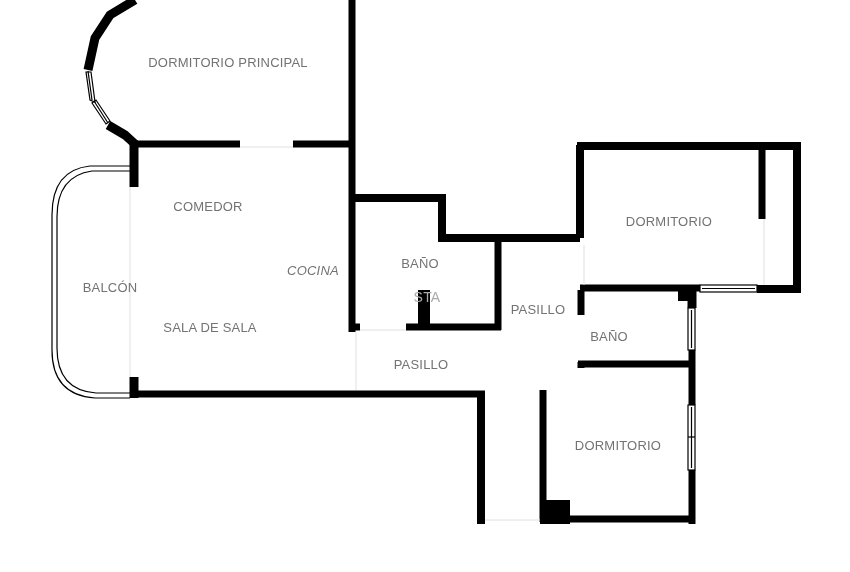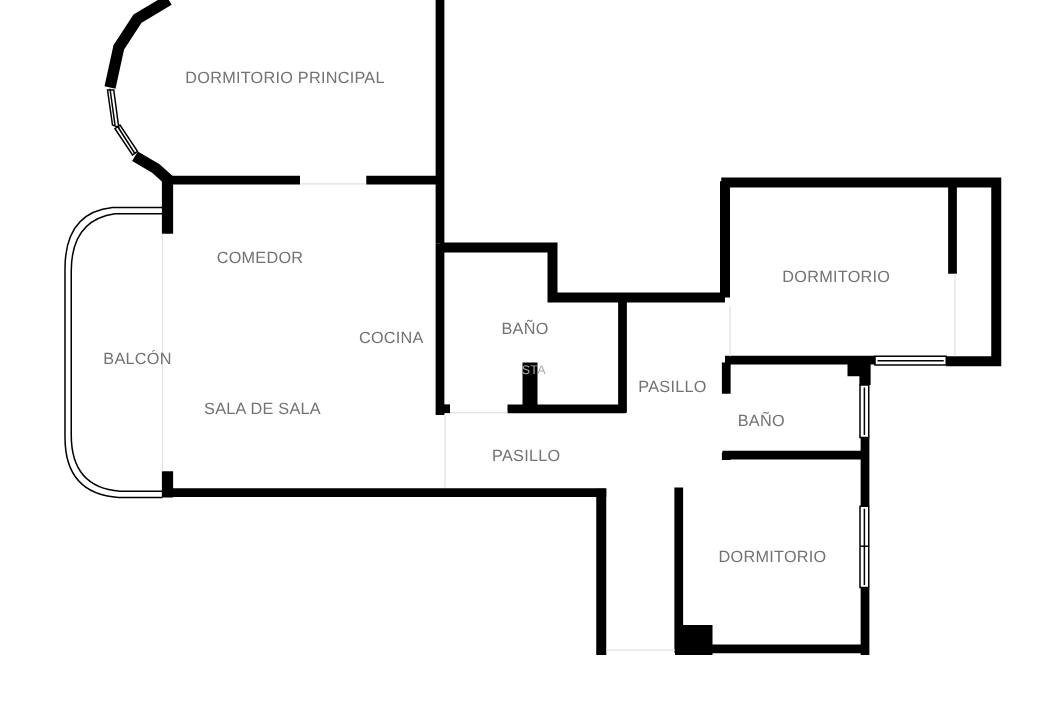--- a/index.html
+++ b/index.html
@@ -1,19 +1,19 @@
 <!DOCTYPE html>
 <html><head>
 <meta charset="utf-8">
 <style>
   html, body { margin:0; padding:0; background:#ffffff; }
   body { width:850px; height:572px; overflow:hidden; position:relative; font-family:"Liberation Sans", sans-serif; }
   svg { position:absolute; left:0; top:0; }
   .label { position:absolute; font-size:13px; color:#737373; white-space:nowrap; transform:translate(-50%,-50%); letter-spacing:0.2px; }
-  .faint { font-size:10px; color:#aaa; }
+  .faint { font-size:14px; color:#aaa; }
 </style>
 </head>
 <body>
 
 <svg width="850" height="572" viewBox="0 0 850 572">
   <g fill="none" stroke="#000" stroke-linejoin="miter" stroke-linecap="butt">
 
     <polyline points="135,0 110,15 95,38 88,70" stroke-width="9"></polyline>
     <polyline points="108,125 125,135 136,145" stroke-width="9"></polyline>
 
@@ -83,21 +83,21 @@
     <line x1="356" y1="332" x2="356" y2="390"></line>
     <line x1="360" y1="330" x2="406" y2="330"></line>
     <line x1="485" y1="520" x2="540" y2="520"></line>
     <line x1="584" y1="245" x2="584" y2="285"></line>
     <line x1="764" y1="219" x2="764" y2="285"></line>
   </g>
 </svg>
 
 <div class="label" style="left:228px;top:62px;">DORMITORIO PRINCIPAL</div>
 <div class="label" style="left:208px;top:206px;">COMEDOR</div>
-<div class="label" style="left:313px;top:270px;">COCINA</div>
+<div class="label" style="left:313px;top:270px;font-style:italic;">COCINA</div>
 <div class="label" style="left:110px;top:287px;">BALCÓN</div>
 <div class="label" style="left:210px;top:327px;">SALA DE SALA</div>
 <div class="label" style="left:420px;top:263px;">BAÑO</div>
 <div class="label" style="left:538px;top:309px;">PASILLO</div>
 <div class="label" style="left:421px;top:364px;">PASILLO</div>
 <div class="label" style="left:669px;top:221px;">DORMITORIO</div>
 <div class="label" style="left:609px;top:336px;">BAÑO</div>
 <div class="label" style="left:618px;top:445px;">DORMITORIO</div>
 <div class="label faint" style="left:427px;top:297px;">STA</div>
 

